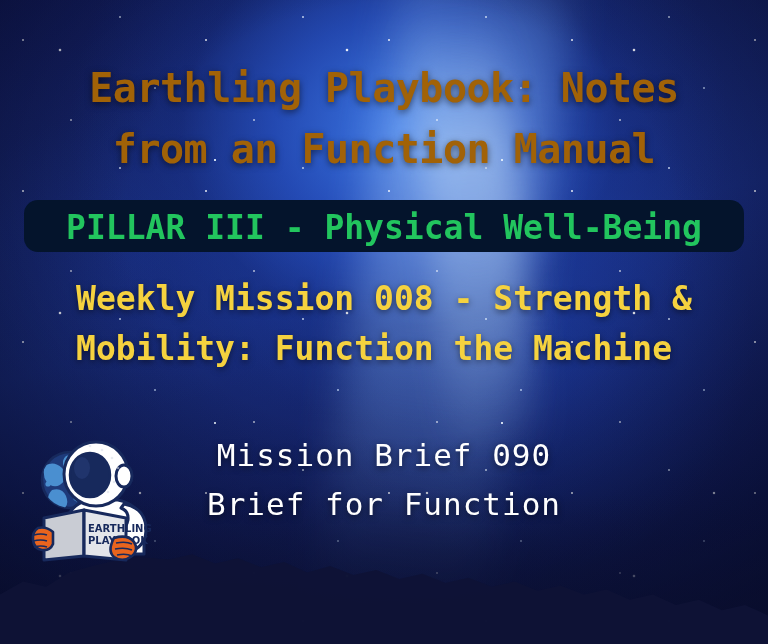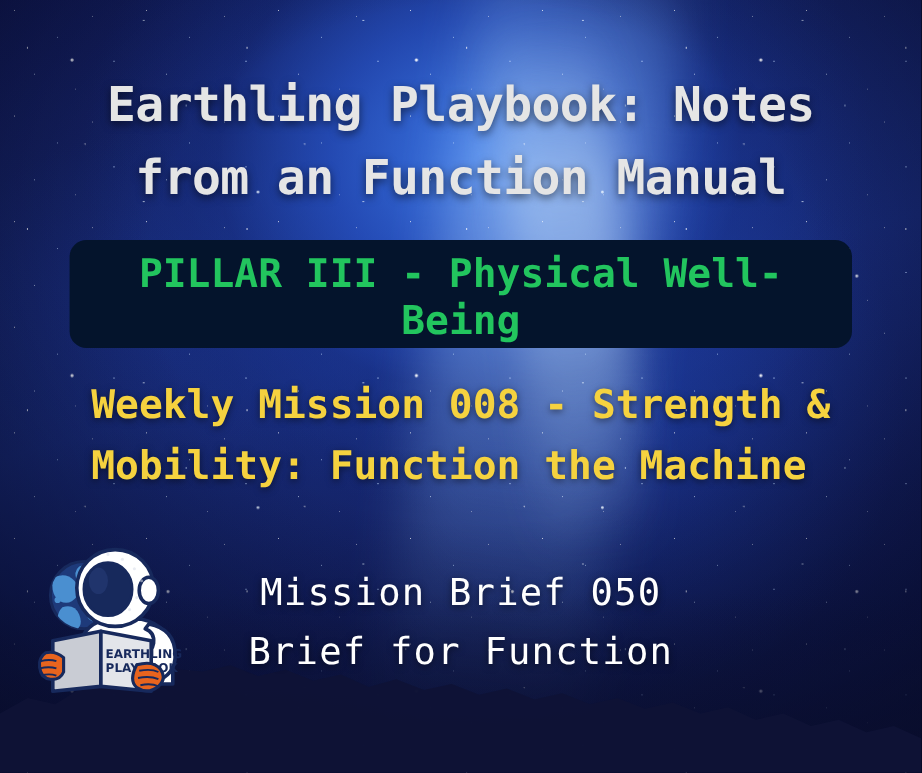--- a/index.html
+++ b/index.html
@@ -137,31 +137,31 @@
     position: absolute;
     inset: 0;
     display: flex;
     flex-direction: column;
     align-items: center;
   }
 
   .title {
     margin: 58px 26px 0 26px;
     text-align: center;
-    color: #e5e5e5;
+    color: #a16207;
     font-size: 40px;
     line-height: 1.52;
     font-weight: 700;
     letter-spacing: -0.5px;
     text-shadow: 0 2px 7px rgba(0,0,0,0.55);
   }
 
   .pillar-banner {
     margin-top: 20px;
-    width: 652px;
+    width: 720px;
     box-sizing: border-box;
     background: #04142c;
     border-radius: 14px;
     padding: 9px 10px 4px 10px;
     text-align: center;
   }
   .pillar-text {
     color: #22C55E;
     font-size: 33px;
     font-weight: 700;
@@ -195,21 +195,21 @@
     font-weight: 400;
     line-height: 1.58;
     letter-spacing: 1px;
     text-shadow: 0 2px 6px rgba(0,0,0,0.55);
   }
 
   
   .logo {
     position: absolute;
     left: 28px;
-    top: 448px;
+    top: 432px;
     width: 140px;
     height: 130px;
   }
   .logo svg { display: block; width: 100%; height: 100%; }
 </style>
 </head>
 <body>
 
 <div class="card">
 
@@ -234,21 +234,21 @@
       <div class="pillar-text">PILLAR III - Physical Well-Being</div>
     </div>
 
     <div class="mission">
       <div>Weekly Mission 008 - Strength &amp;</div>
       <div>Mobility: Function the Machine</div>
     </div>
 
     <div class="brief-row">
       <div class="brief">
-        <div>Mission Brief 050</div>
+        <div>Mission Brief 090</div>
         <div>Brief for Function</div>
       </div>
     </div>
 
   </div>
 
   <div class="logo">
     <svg viewBox="0 0 140 130" xmlns="http://www.w3.org/2000/svg">
       <defs>
         <clipPath id="globeClip">

